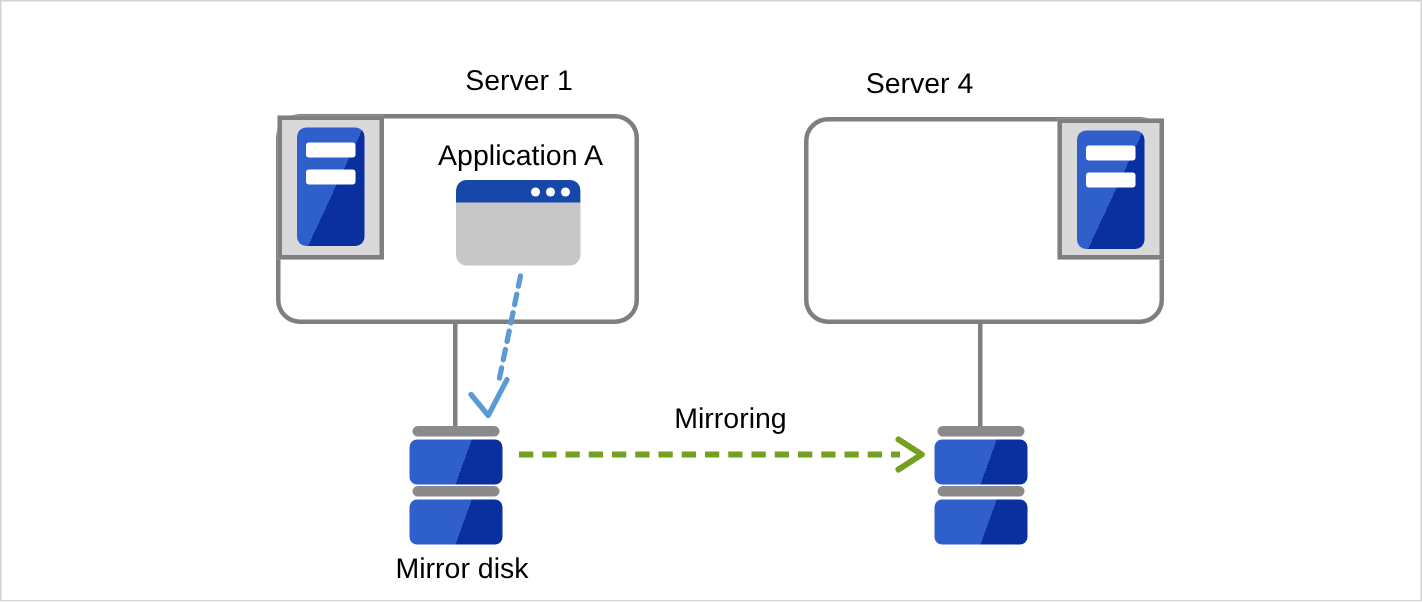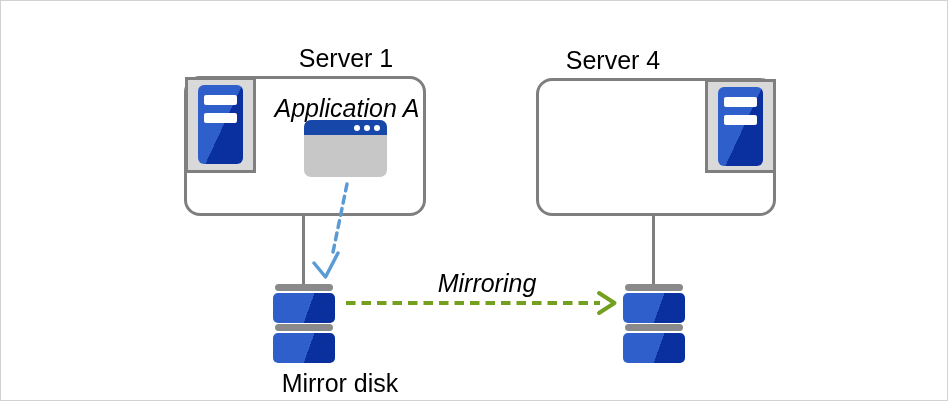--- a/index.html
+++ b/index.html
@@ -2,21 +2,21 @@
 <html style="--canvas-border: #d2d2d2; --text: #000000; --box-border: #7f7f7f; --panel-fill: #d9d9d9; --server-blue-light: #2e5fca; --server-blue-dark: #0a2f9f; --window-titlebar: #1747a8; --window-body: #c7c7c7; --disk-bar-gray: #8a8a8a; --connector-gray: #7f7f7f; --arrow-blue: #5b9bd5; --arrow-green: #73a01e;"><head>
 <meta charset="utf-8">
 <style>
   html,body{margin:0;padding:0;background:#fff;font-family:"Liberation Sans",sans-serif;}
   .canvas{
     position:relative;width:946px;height:399px;background:#fff;
     border:1px solid var(--canvas-border);overflow:hidden;
   }
   .label{
     position:absolute;transform:translateX(-50%);
-    font-size:25px;color:var(--text);white-space:nowrap;line-height:1.1;
+    font-size:19px;color:var(--text);white-space:nowrap;line-height:1.1;
   }
   .server-box{
     position:absolute;box-sizing:border-box;background:#fff;
     border:3px solid var(--box-border);border-radius:16px;
   }
   .box1{left:183px;top:75px;width:242px;height:140px;}
   .box2{left:535px;top:77px;width:240px;height:138px;}
   .icon-panel{
     position:absolute;box-sizing:border-box;background:var(--panel-fill);
     border:3px solid var(--box-border);
@@ -72,21 +72,21 @@
       <div class="slot slot2"></div>
     </div>
   </div>
   <div class="icon-panel panel2">
     <div class="tower">
       <div class="slot slot1"></div>
       <div class="slot slot2"></div>
     </div>
   </div>
 
-  <div class="label" style="left:346px;top:94px;font-style:italic;">Application A</div>
+  <div class="label" style="left:346px;top:94px;">Application A</div>
   <div class="window-icon">
     <div class="titlebar">
       <div class="dots">
         <span class="dot"></span>
         <span class="dot"></span>
         <span class="dot"></span>
       </div>
     </div>
   </div>
 
@@ -107,22 +107,22 @@
     <div class="disk-unit">
       <div class="disk-cap"></div>
       <div class="disk-body"></div>
     </div>
     <div class="disk-unit">
       <div class="disk-cap"></div>
       <div class="disk-body"></div>
     </div>
   </div>
 
-  <div class="label" style="left:486px;top:269px;font-style:italic;">Mirroring</div>
-  <div class="label" style="left:307px;top:369px;margin-left:32px;">Mirror disk</div>
+  <div class="label" style="left:486px;top:269px;">Mirroring</div>
+  <div class="label" style="left:307px;top:369px;">Mirror disk</div>
 
   <svg class="overlay" width="946" height="399" viewBox="0 0 946 399">
     <g stroke="var(--arrow-blue)" fill="none" stroke-width="3.5" stroke-linecap="round" stroke-linejoin="round">
       <line x1="346" y1="183" x2="331" y2="256" stroke-dasharray="7 5.5"></line>
       <path d="M313 262 L324.5 276 L337 252"></path>
     </g>
     <g stroke="var(--arrow-green)" fill="none" stroke-width="4" stroke-linecap="butt" stroke-linejoin="round">
       <line x1="345" y1="302" x2="599" y2="302" stroke-dasharray="9.5 6"></line>
       <path d="M598 292 L613.5 302 L598 312" stroke-linecap="round"></path>
     </g>

